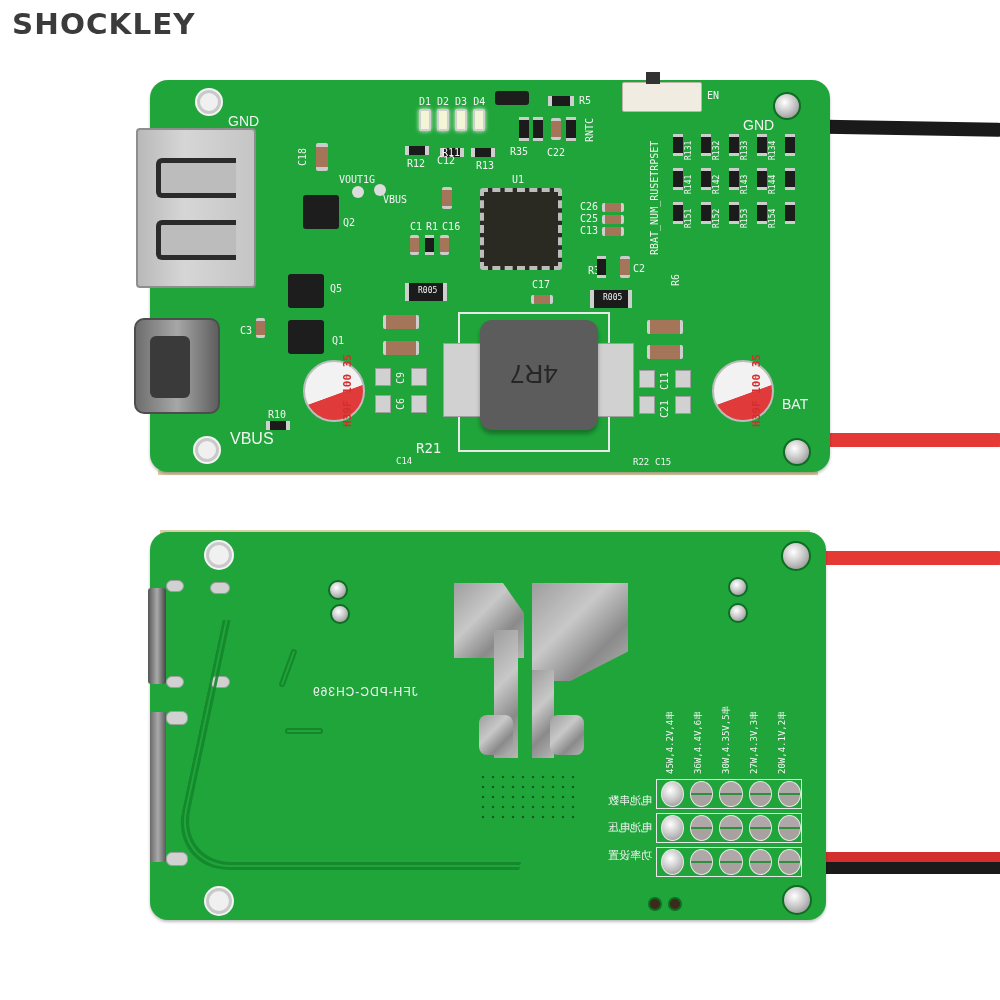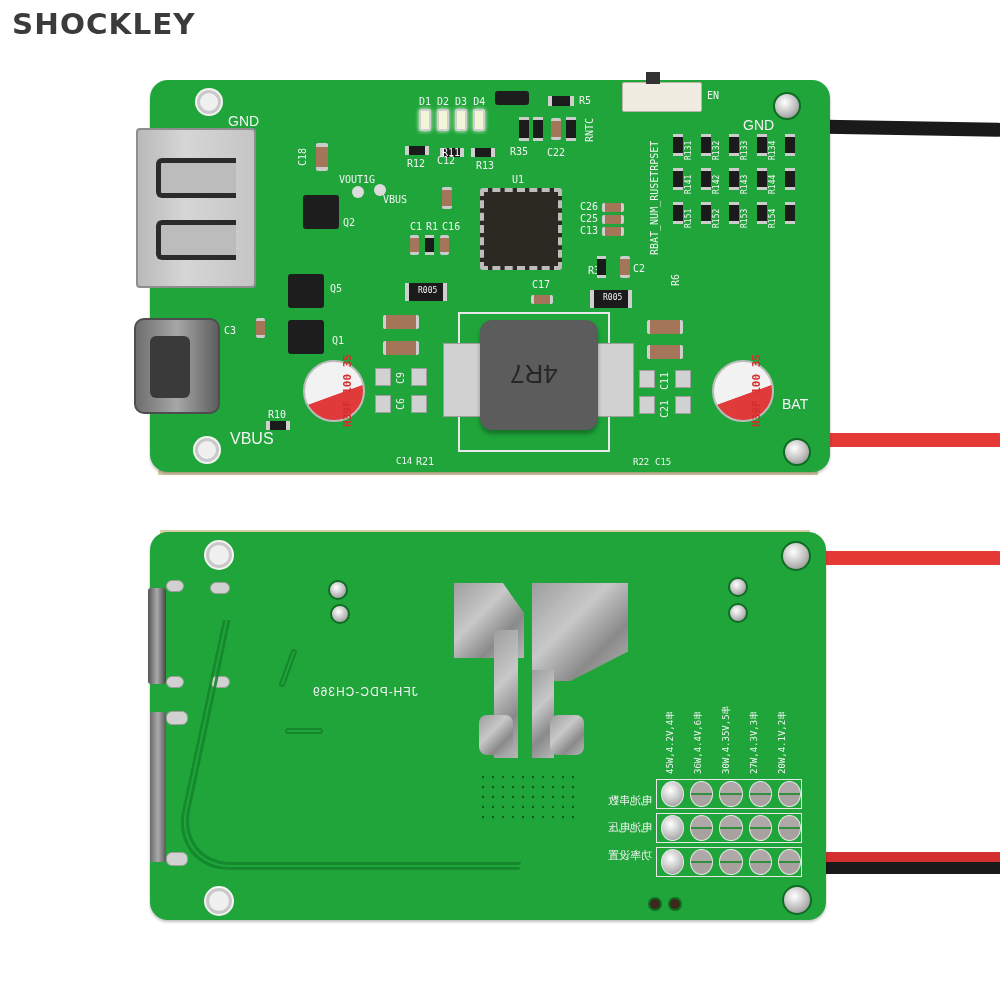--- a/index.html
+++ b/index.html
@@ -132,21 +132,21 @@
   <div class="abs silk" style="left:437px;top:156px">C12</div>
   <div class="abs" style="left:410px;top:222px;display:flex;gap:4px">
     <span class="silk">C1</span>
     <span class="silk">R1</span>
     <span class="silk">C16</span>
   </div>
   <div class="abs smd-c" style="left:410px;top:235px;width:9px;height:20px;border:none;border-top:3px solid #ccc;border-bottom:3px solid #ccc"></div>
   <div class="abs smd-r" style="left:425px;top:235px;width:9px;height:20px;border:none;border-top:3px solid #ccc;border-bottom:3px solid #ccc"></div>
   <div class="abs smd-c" style="left:440px;top:235px;width:9px;height:20px;border:none;border-top:3px solid #ccc;border-bottom:3px solid #ccc"></div>
   <div class="abs smd-c" style="left:256px;top:318px;width:9px;height:20px;border:none;border-top:3px solid #ccc;border-bottom:3px solid #ccc"></div>
-  <div class="abs silk" style="left:224px;top:326px">C3</div>
+  <div class="abs silk" style="left:240px;top:326px">C3</div>
 
   <div class="abs smd-r" style="left:405px;top:283px;width:42px;height:18px"></div>
   <div class="abs smd-r" style="left:590px;top:290px;width:42px;height:18px"></div>
   <div class="abs silk" style="left:418px;top:287px;font-size:8px">R005</div>
   <div class="abs silk" style="left:603px;top:294px;font-size:8px">R005</div>
 
   <div class="abs" style="left:580px;top:202px">
     <div style="display:flex;gap:4px;align-items:center;margin-bottom:2px">
         <span class="silk">C26</span>
         <div class="smd-c" style="width:22px;height:9px"></div>
@@ -208,21 +208,21 @@
 
   <div class="abs smd-c" style="left:383px;top:315px;width:36px;height:14px"></div>
   <div class="abs smd-c" style="left:383px;top:341px;width:36px;height:14px"></div>
   <div class="abs pad-tin" style="left:375px;top:368px;width:16px;height:18px"></div>
   <div class="abs pad-tin" style="left:411px;top:368px;width:16px;height:18px"></div>
   <div class="abs pad-tin" style="left:375px;top:395px;width:16px;height:18px"></div>
   <div class="abs pad-tin" style="left:411px;top:395px;width:16px;height:18px"></div>
   <div class="abs silk rot90" style="left:396px;top:384px">C9</div>
   <div class="abs silk rot90" style="left:396px;top:410px">C6</div>
   <div class="abs silk" style="left:396px;top:457px;font-size:9px">C14</div>
-  <div class="abs silk" style="left:416px;top:457px;font-size:10px">R21</div>
+  <div class="abs silk" style="left:416px;top:441px;font-size:14px">R21</div>
   <div class="abs silk" style="left:268px;top:410px">R10</div>
   <div class="abs smd-r" style="left:266px;top:421px;width:24px;height:9px"></div>
 
   <div class="abs smd-c" style="left:647px;top:320px;width:36px;height:14px"></div>
   <div class="abs smd-c" style="left:647px;top:345px;width:36px;height:14px"></div>
   <div class="abs pad-tin" style="left:639px;top:370px;width:16px;height:18px"></div>
   <div class="abs pad-tin" style="left:675px;top:370px;width:16px;height:18px"></div>
   <div class="abs pad-tin" style="left:639px;top:396px;width:16px;height:18px"></div>
   <div class="abs pad-tin" style="left:675px;top:396px;width:16px;height:18px"></div>
   <div class="abs silk rot90" style="left:660px;top:390px">C11</div>

